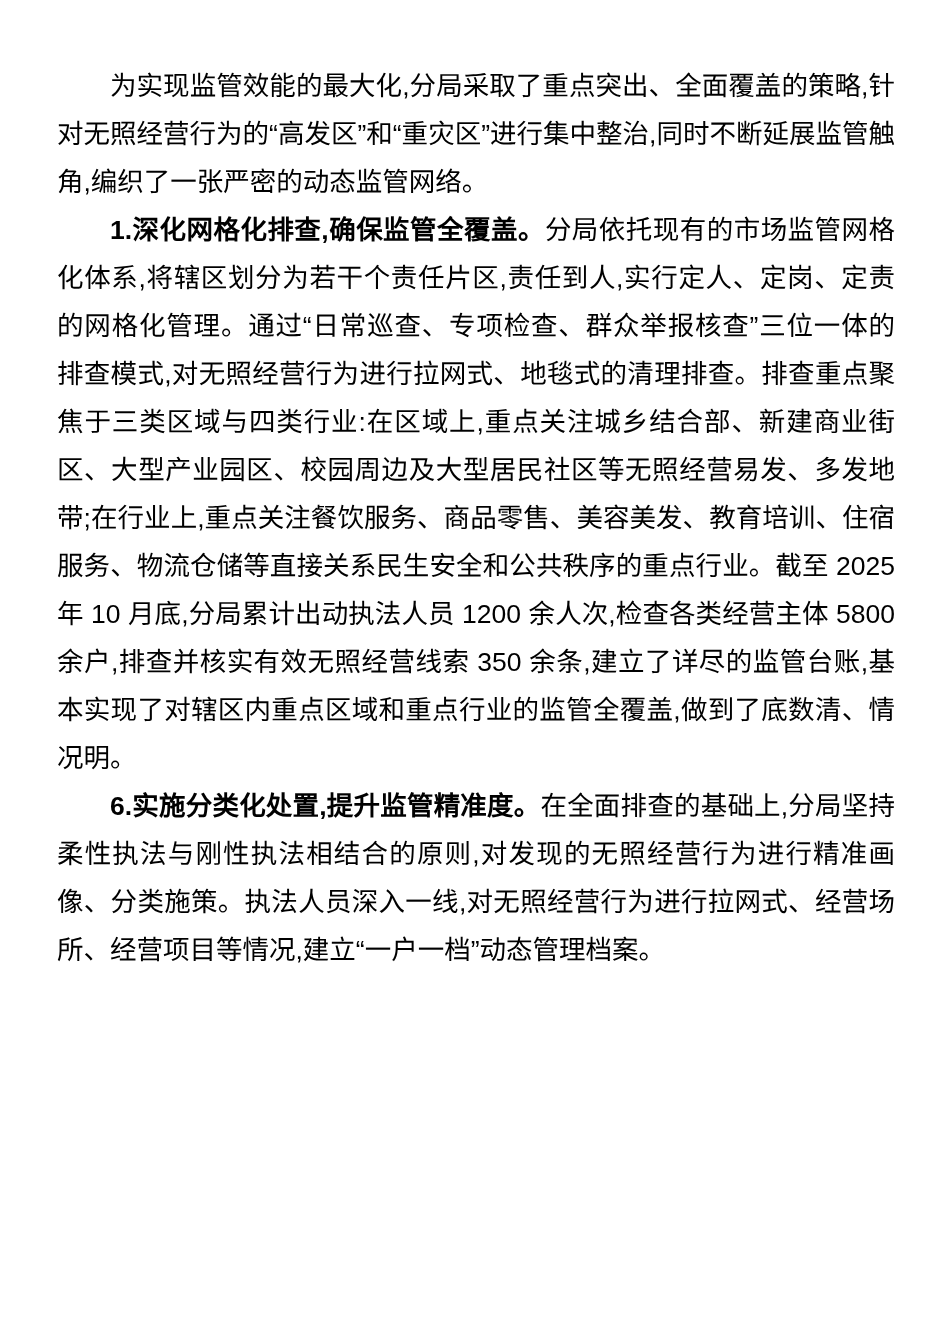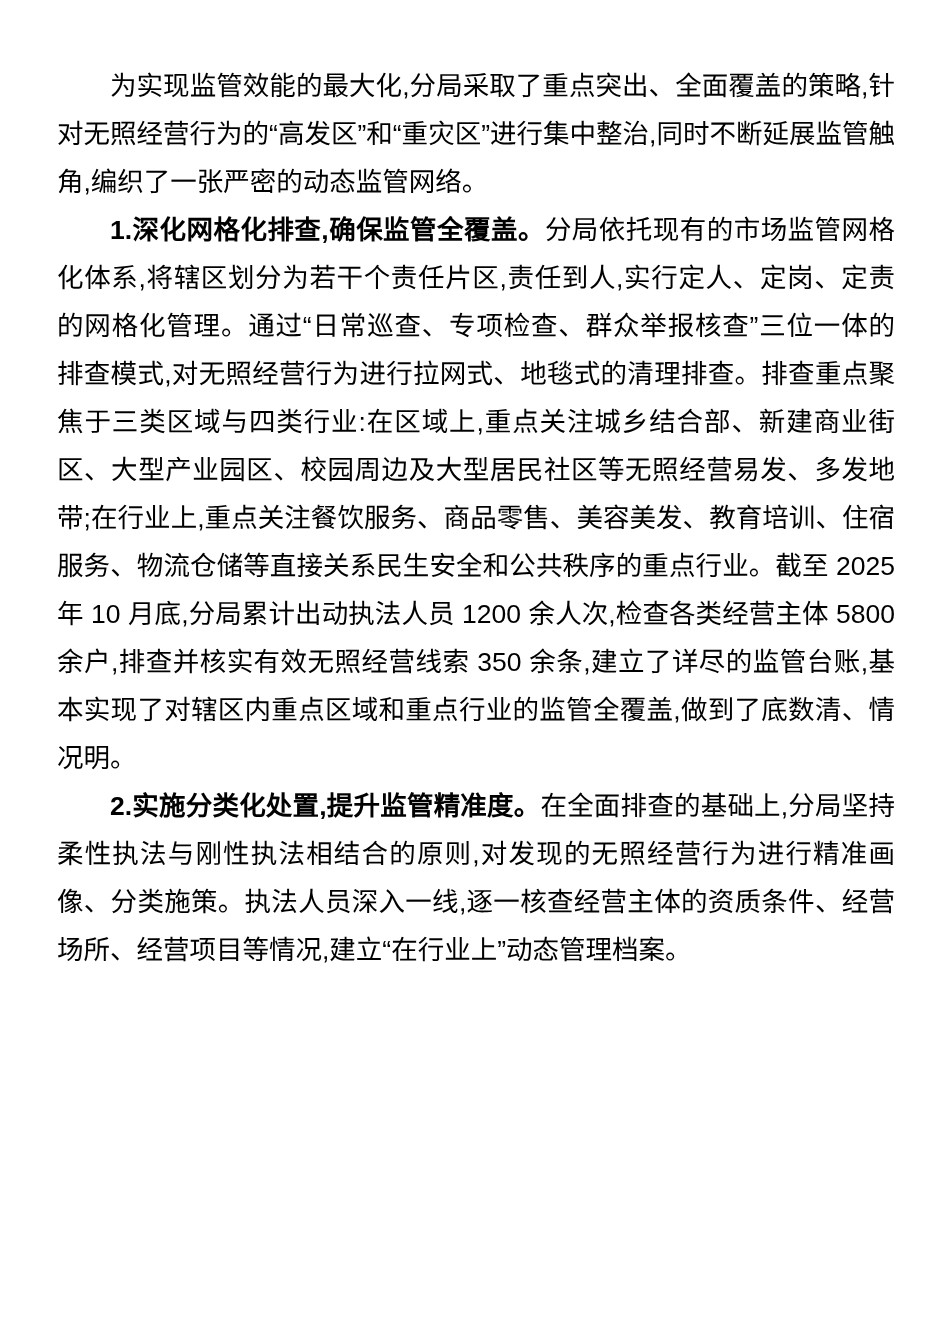--- a/index.html
+++ b/index.html
@@ -49,17 +49,17 @@
 </head>
 <body>
 
 <div class="page">
   <div class="doc-body">
 
     <p class="para"><span class="body-run">为实现监管效能的最大化,分局采取了重点突出、全面覆盖的策略,针对无照经营行为的“高发区”和“重灾区”进行集中整治,同时不断延展监管触角,编织了一张严密的动态监管网络。</span></p>
 
     <p class="para"><span class="lead">1.深化网格化排查,确保监管全覆盖。</span><span class="body-run">分局依托现有的市场监管网格化体系,将辖区划分为若干个责任片区,责任到人,实行定人、定岗、定责的网格化管理。通过“日常巡查、专项检查、群众举报核查”三位一体的排查模式,对无照经营行为进行拉网式、地毯式的清理排查。排查重点聚焦于三类区域与四类行业:在区域上,重点关注城乡结合部、新建商业街区、大型产业园区、校园周边及大型居民社区等无照经营易发、多发地带;在行业上,重点关注餐饮服务、商品零售、美容美发、教育培训、住宿服务、物流仓储等直接关系民生安全和公共秩序的重点行业。截至 2025 年 10 月底,分局累计出动执法人员 1200 余人次,检查各类经营主体 5800 余户,排查并核实有效无照经营线索 350 余条,建立了详尽的监管台账,基本实现了对辖区内重点区域和重点行业的监管全覆盖,做到了底数清、情况明。</span></p>
 
-    <p class="para"><span class="lead">2.实施分类化处置,提升监管精准度。</span><span class="body-run">在全面排查的基础上,分局坚持柔性执法与刚性执法相结合的原则,对发现的无照经营行为进行精准画像、分类施策。执法人员深入一线,逐一核查经营主体的资质条件、经营场所、经营项目等情况,建立“在行业上”动态管理档案。</span></p>
+    <p class="para"><span class="lead">6.实施分类化处置,提升监管精准度。</span><span class="body-run">在全面排查的基础上,分局坚持柔性执法与刚性执法相结合的原则,对发现的无照经营行为进行精准画像、分类施策。执法人员深入一线,对无照经营行为进行拉网式、经营场所、经营项目等情况,建立“一户一档”动态管理档案。</span></p>
 
 
   </div>
 </div>
 
 </body></html>

